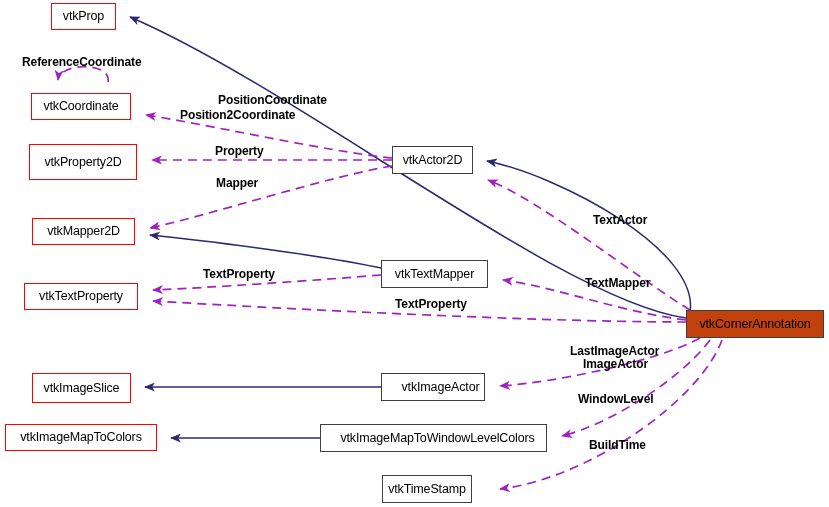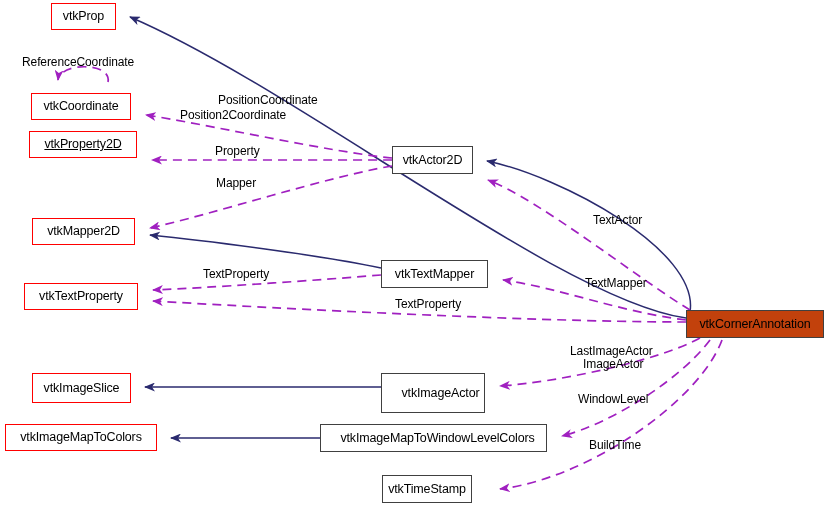--- a/index.html
+++ b/index.html
@@ -7,21 +7,21 @@
          font-family:"Liberation Sans", sans-serif;overflow:hidden;}
   svg.edges{position:absolute;left:0;top:0;width:829px;height:507px;}
   .node{position:absolute;box-sizing:border-box;display:flex;align-items:center;
         justify-content:center;background:#ffffff;white-space:nowrap;text-align:right;}
   .node span{display:block;line-height:1;}
   .node.red{border:1.6px solid #ff0000;}
   .node.dark{border:1.6px solid #404040;}
   .node.self{border:1.6px solid #404040;background:#c2410c;}
   .nlabel{font-size:12.5px;color:#000000;letter-spacing:-0.15px;}
   .elabel{position:absolute;font-size:12px;color:#000000;white-space:nowrap;
-          letter-spacing:-0.1px;line-height:14px;}
+          letter-spacing:-0.1px;line-height:14px;font-weight:bold;}
 </style>
 </head>
 <body>
 
 <div id="stage">
 
   <svg class="edges" viewBox="0 0 829 507" xmlns="http://www.w3.org/2000/svg">
     <defs>
       <marker id="navy" markerWidth="11" markerHeight="9" refX="10" refY="4.5" orient="auto" markerUnits="userSpaceOnUse">
         <path d="M0,0 L11,4.5 L0,9 L3,4.5 Z" fill="#2a2a6e"></path>
@@ -54,42 +54,42 @@
     </g>
   </svg>
 
   <div id="nodes">
       <div class="node red" style="left: 51px; top: 3px; width: 65px; height: 27px;">
         <span class="nlabel">vtkProp</span>
       </div>
       <div class="node red" style="left: 31px; top: 93px; width: 100px; height: 27px;">
         <span class="nlabel">vtkCoordinate</span>
       </div>
-      <div class="node red" style="left: 29px; top: 131px; width: 108px; height: 27px; text-decoration: underline;">
+      <div class="node red" style="left: 29px; top: 144px; width: 108px; height: 36px;">
         <span class="nlabel">vtkProperty2D</span>
       </div>
       <div class="node red" style="left: 32px; top: 218px; width: 103px; height: 27px;">
         <span class="nlabel">vtkMapper2D</span>
       </div>
       <div class="node red" style="left: 24px; top: 283px; width: 114px; height: 27px;">
         <span class="nlabel">vtkTextProperty</span>
       </div>
       <div class="node red" style="left: 32px; top: 373px; width: 99px; height: 30px;">
         <span class="nlabel">vtkImageSlice</span>
       </div>
       <div class="node red" style="left: 5px; top: 424px; width: 152px; height: 27px;">
         <span class="nlabel">vtkImageMapToColors</span>
       </div>
       <div class="node dark" style="left: 392px; top: 146px; width: 81px; height: 28px;">
         <span class="nlabel">vtkActor2D</span>
       </div>
       <div class="node dark" style="left: 381px; top: 260px; width: 107px; height: 28px;">
         <span class="nlabel">vtkTextMapper</span>
       </div>
-      <div class="node dark" style="left: 381px; top: 373px; width: 104px; height: 40px; padding-left: 15px;">
+      <div class="node dark" style="left: 381px; top: 373px; width: 104px; height: 28px; padding-left: 15px;">
         <span class="nlabel">vtkImageActor</span>
       </div>
       <div class="node dark" style="left: 320px; top: 424px; width: 227px; height: 28px; padding-left: 8px;">
         <span class="nlabel">vtkImageMapToWindowLevelColors</span>
       </div>
       <div class="node dark" style="left: 382px; top: 475px; width: 90px; height: 28px;">
         <span class="nlabel">vtkTimeStamp</span>
       </div>
       <div class="node self" style="left: 686px; top: 310px; width: 138px; height: 28px;">
         <span class="nlabel">vtkCornerAnnotation</span>

